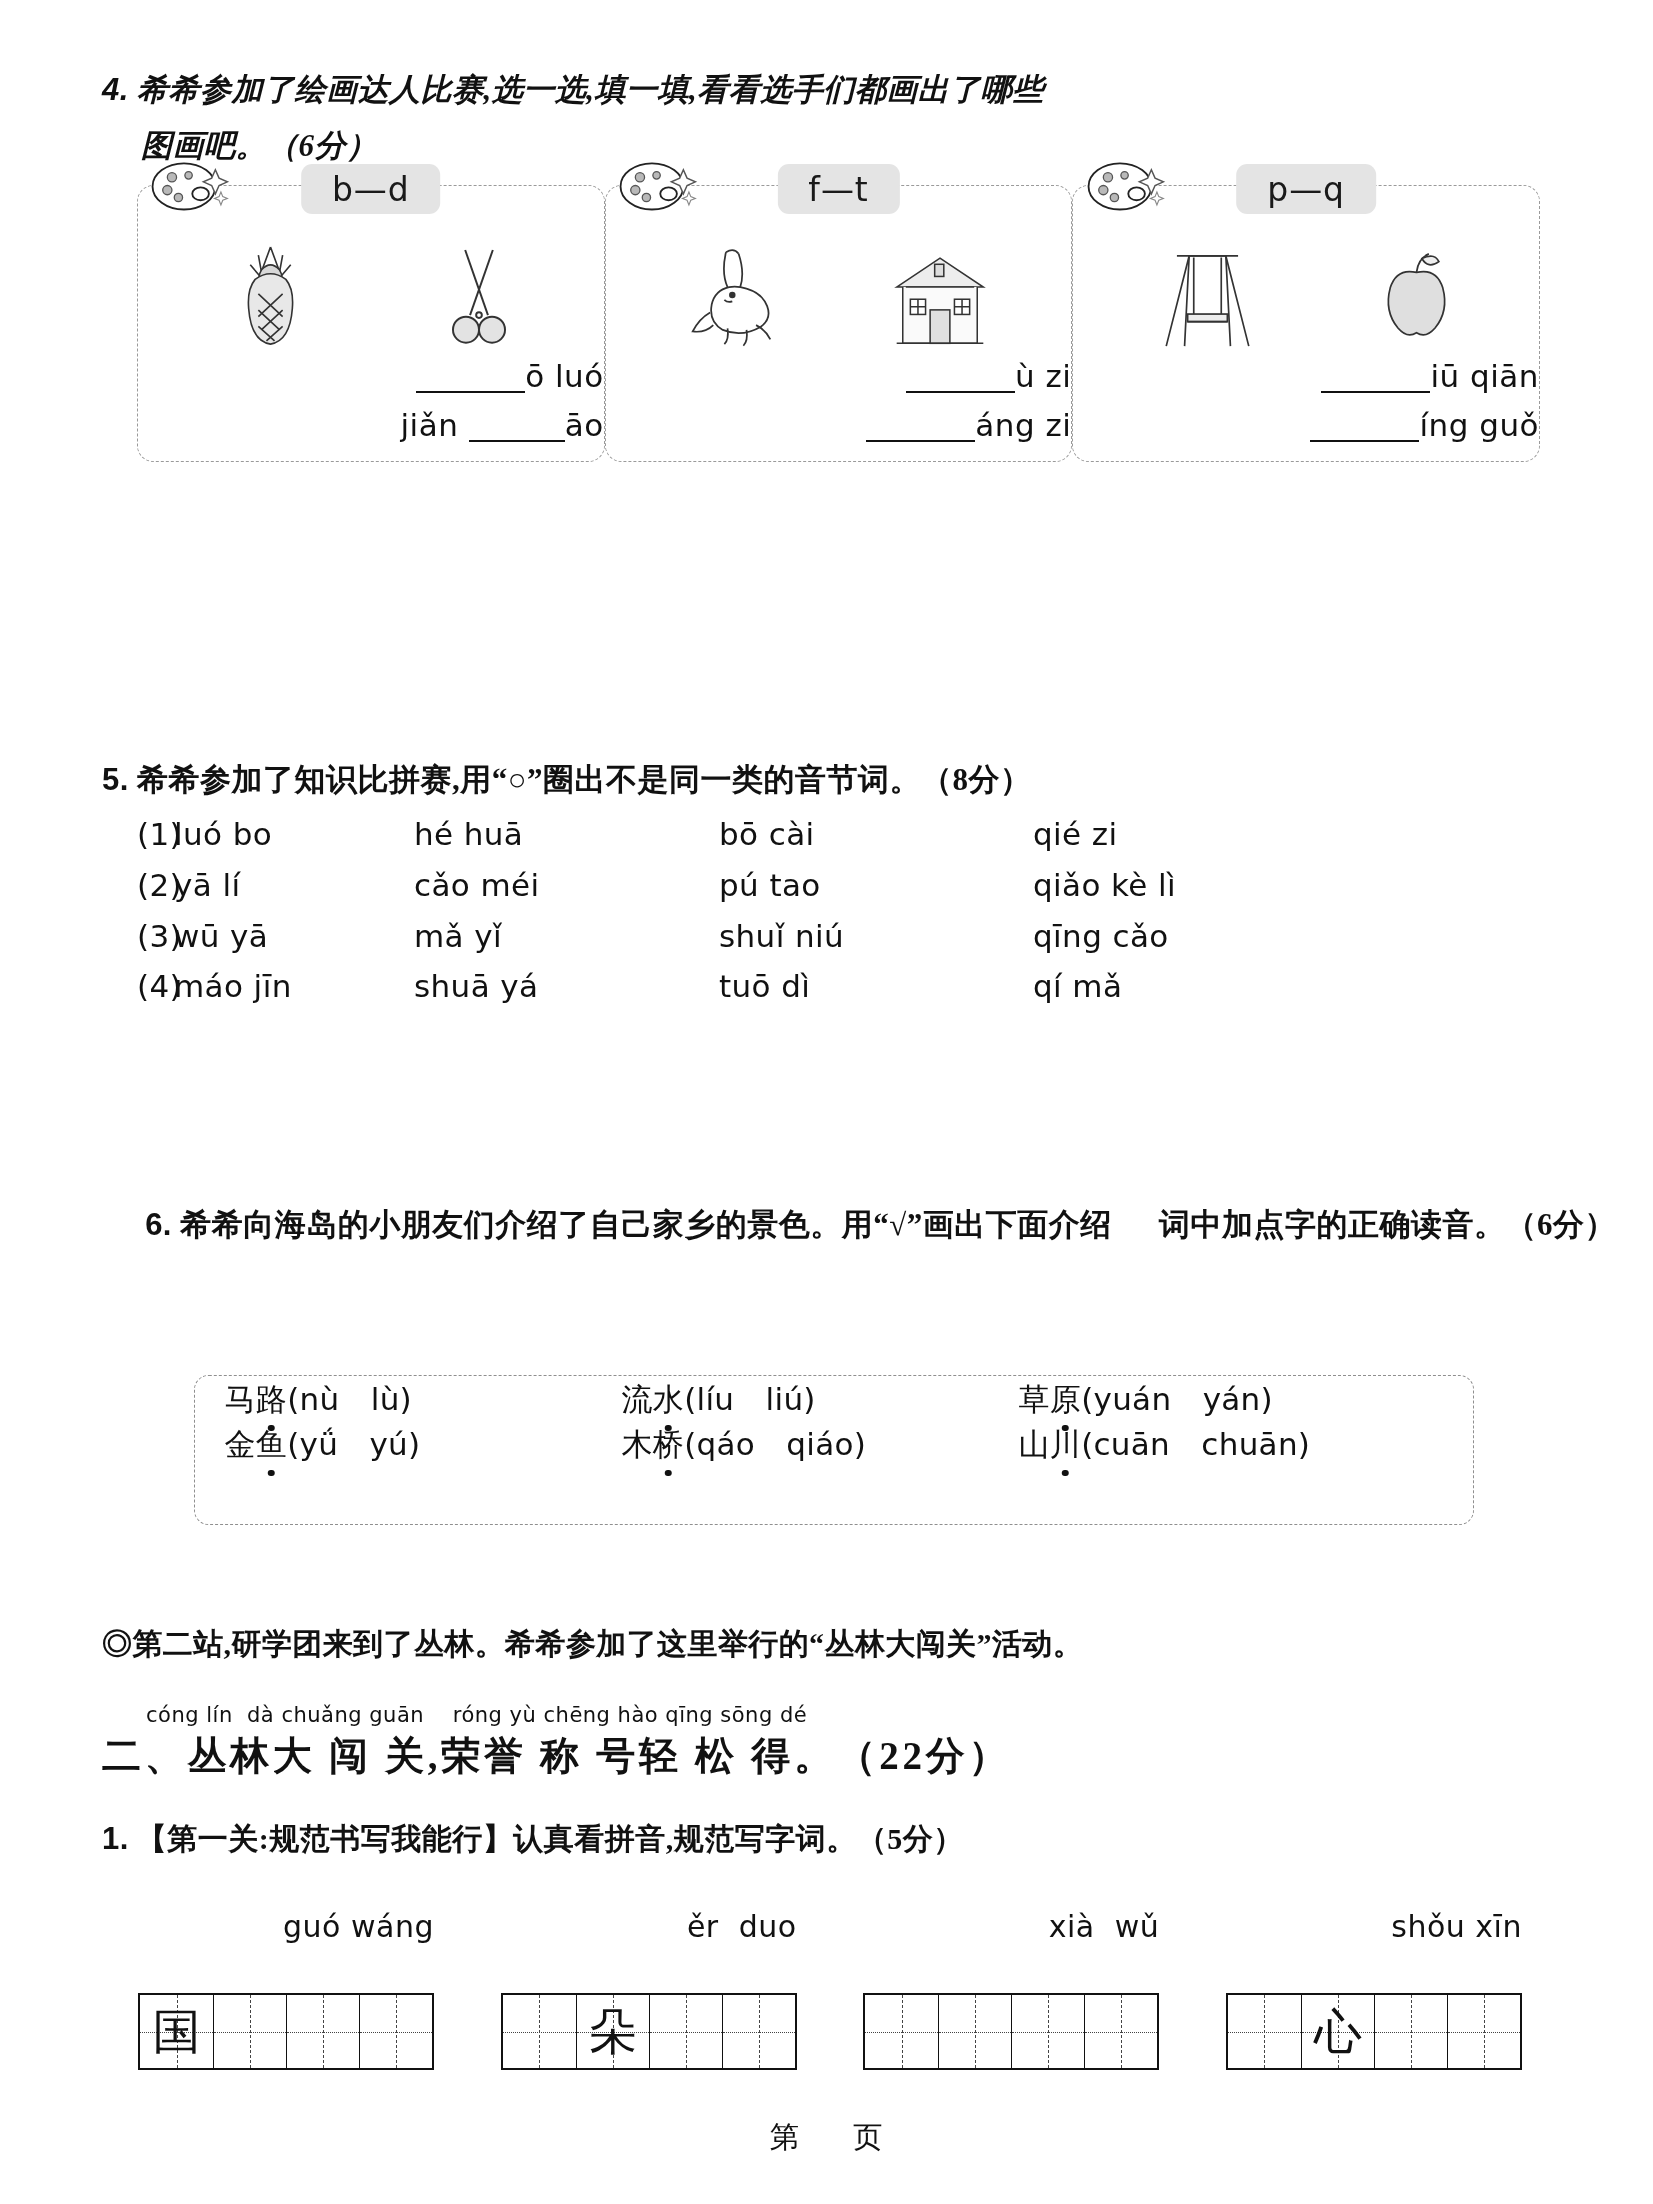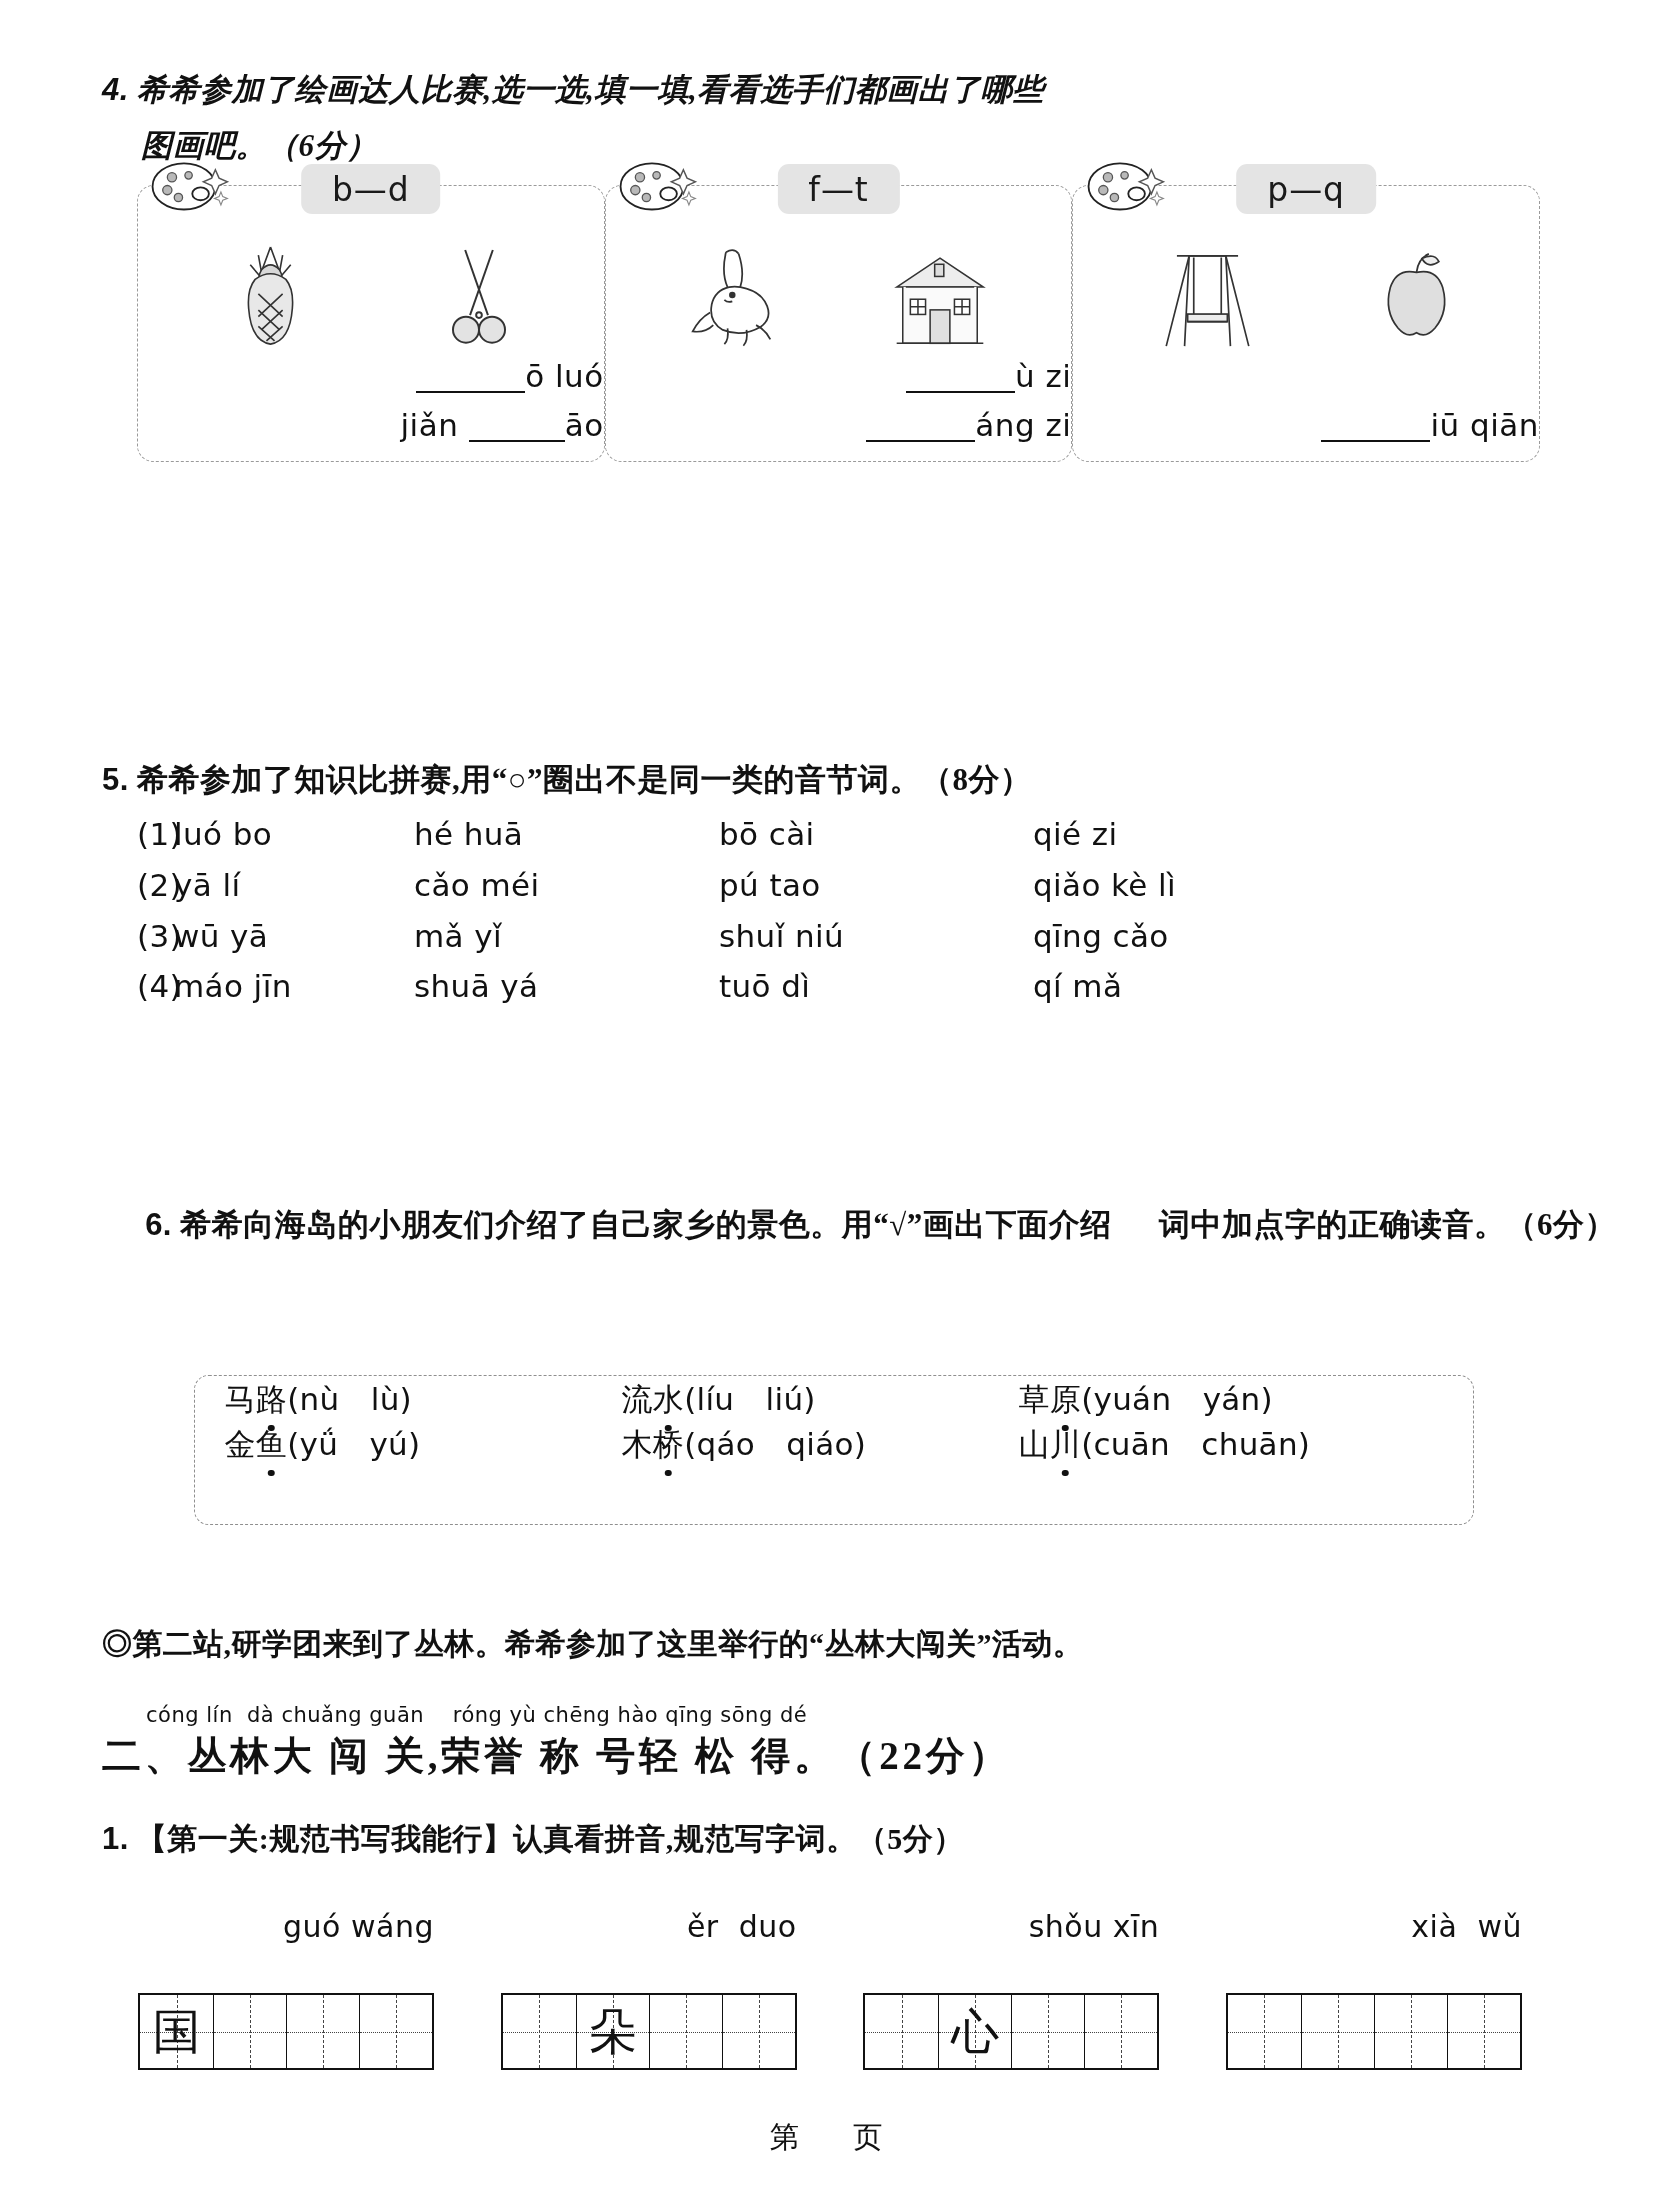--- a/index.html
+++ b/index.html
@@ -405,20 +405,21 @@
             <g fill="none" stroke="#333" stroke-width="2.2">
               <path d="M55 38 q-26 -6 -34 20 q-8 30 10 52 q12 14 24 6 q12 8 24 -6 q18 -22 10 -52 q-8 -26 -34 -20z" fill="#dfdfdf"></path>
               <path d="M55 38 q2 -18 16 -24"></path>
               <path d="M62 20 q16 -8 22 4 q-14 10 -22 -4z" fill="#eee"></path>
             </g>
           </svg>
         </span>
       </div>
       <div class="pbox-lines">
         <div class="pline"><span class="blank"></span><span>iū qiān</span></div>
+        <div class="pline"><span class="blank"></span><span>íng guǒ</span></div>
       </div>
     </div>
 
   </div>
 
   <div id="q5-head">
     <div class="q-head">
       <span class="q-num">5.</span>
       <span>希希参加了知识比拼赛,用“○”圈出不是同一类的音节词。（8分）</span>
     </div>
@@ -522,55 +523,55 @@
         <div class="cell">
             <span class="ch"></span>
           </div>
         <div class="cell">
             <span class="ch"></span>
           </div>
       </div>
     </div>
 
     <div class="gitem">
+      <span class="gpy">xià  wǔ</span>
+      <div class="tzg">
+        <div class="cell">
+            <span class="ch"></span>
+          </div>
+        <div class="cell">
+            <span class="ch"></span>
+          </div>
+        <div class="cell">
+            <span class="ch"></span>
+          </div>
+        <div class="cell">
+            <span class="ch"></span>
+          </div>
+      </div>
+    </div>
+
+    <div class="gitem">
       <span class="gpy">shǒu xīn</span>
       <div class="tzg">
         <div class="cell">
             <span class="ch"></span>
           </div>
         <div class="cell">
             <span class="ch">心</span>
           </div>
         <div class="cell">
             <span class="ch"></span>
           </div>
         <div class="cell">
             <span class="ch"></span>
           </div>
       </div>
     </div>
 
-    <div class="gitem">
-      <span class="gpy">xià  wǔ</span>
-      <div class="tzg">
-        <div class="cell">
-            <span class="ch"></span>
-          </div>
-        <div class="cell">
-            <span class="ch"></span>
-          </div>
-        <div class="cell">
-            <span class="ch"></span>
-          </div>
-        <div class="cell">
-            <span class="ch"></span>
-          </div>
-      </div>
-    </div>
-
   </div>
 
   <div id="footer">
     <span>第</span><span class="gap"></span><span>页</span>
   </div>
 
 </div>
 
 
 </body></html>

